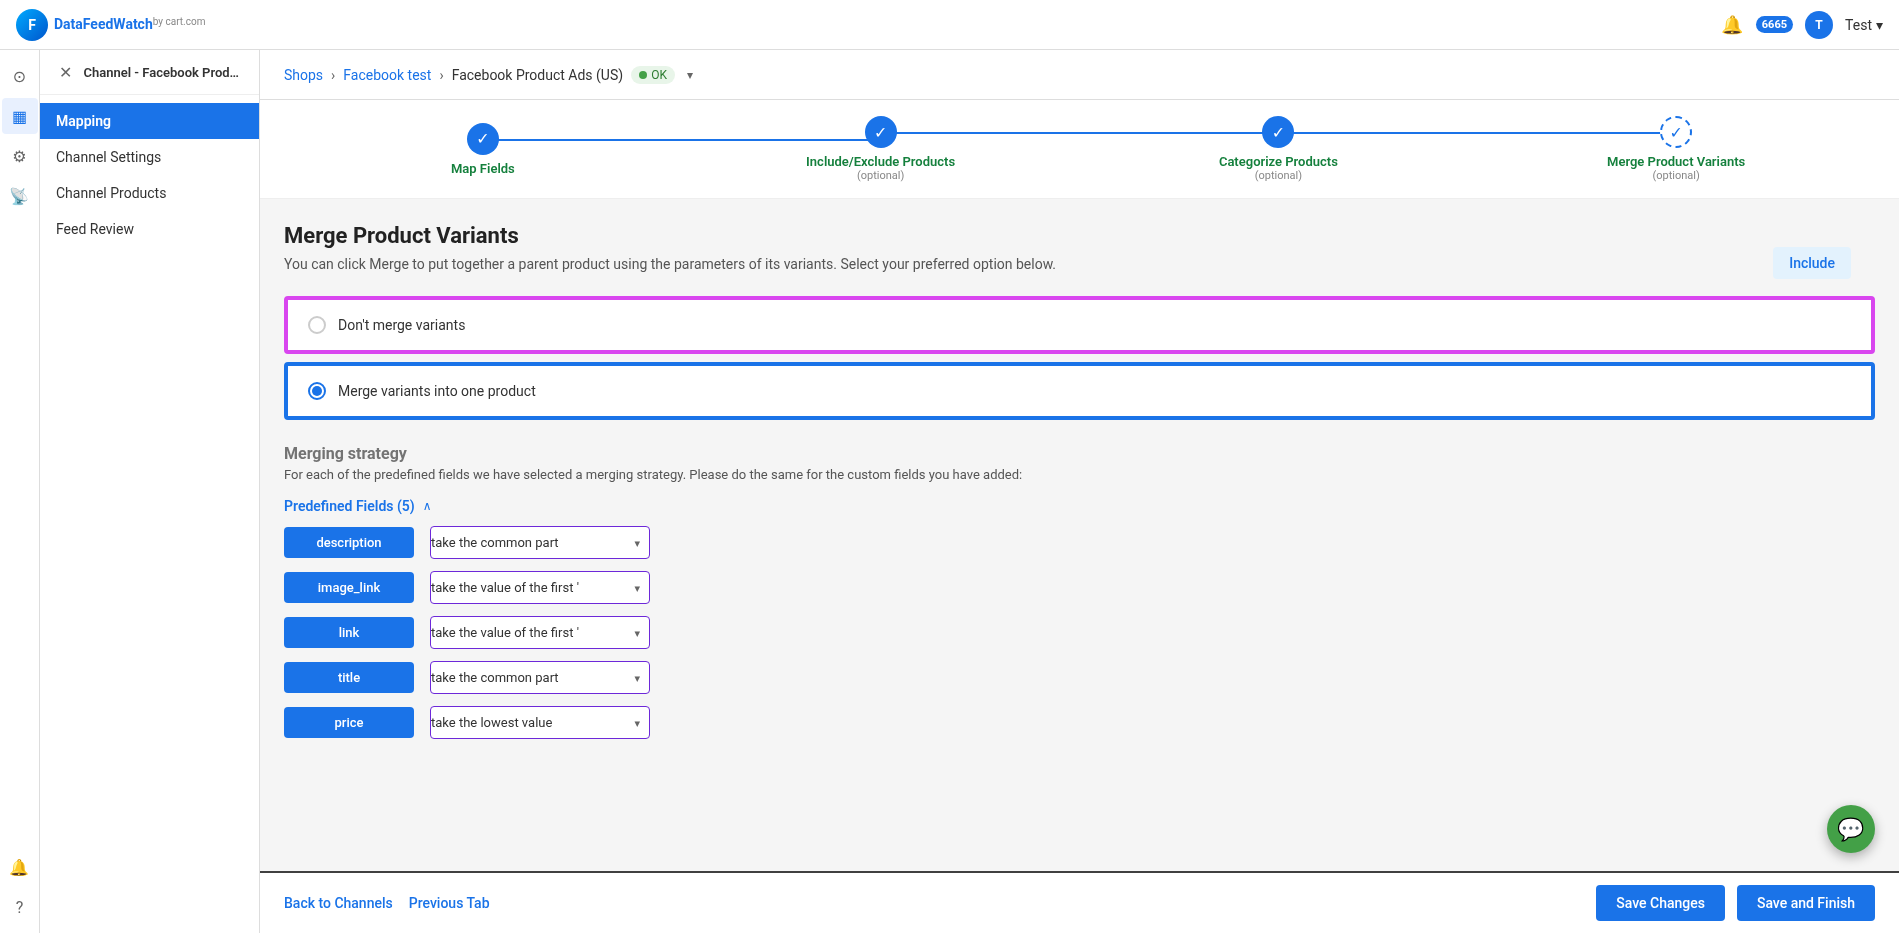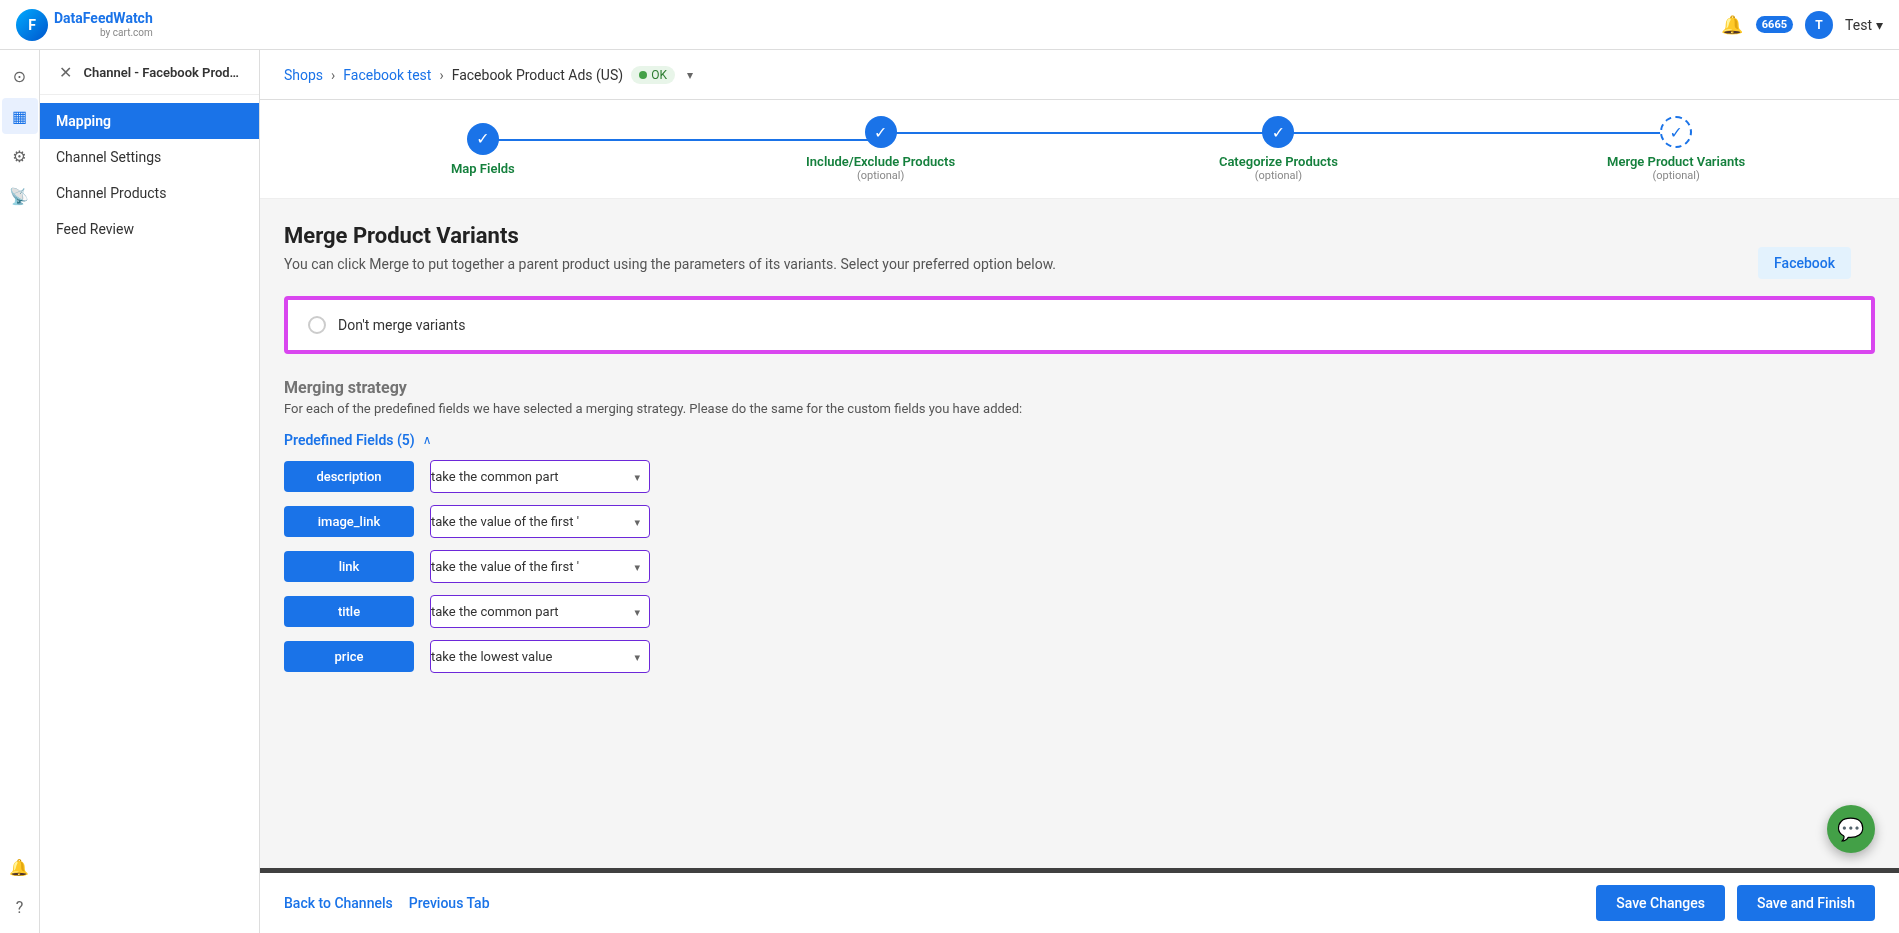--- a/index.html
+++ b/index.html
@@ -17,21 +17,21 @@
       z-index: 100;
     }
     .topbar-left { display: flex; align-items: center; gap: 8px; }
     .logo { display: flex; align-items: center; gap: 6px; }
     .logo-circle {
       width: 32px; height: 32px; border-radius: 50%;
       background: linear-gradient(135deg, #00aaff, #0055cc);
       display: flex; align-items: center; justify-content: center;
       color: white; font-weight: bold; font-size: 14px;
     }
-    .logo-text { display: flex; flex-direction: column; line-height: 1.2; text-align: right; }
+    .logo-text { display: flex; line-height: 1.2; }
     .logo-text span:first-child { font-size: 14px; font-weight: 700; color: #1a73e8; }
     .logo-text span:last-child { font-size: 10px; color: #888; }
     .topbar-right { display: flex; align-items: center; gap: 12px; }
     .bell-icon { font-size: 18px; color: #666; cursor: pointer; }
     .user-badge {
       background: #1a73e8; color: white; border-radius: 50%;
       width: 28px; height: 28px; display: flex; align-items: center; justify-content: center;
       font-size: 12px; font-weight: bold;
     }
     .user-count {
@@ -183,21 +183,21 @@
       appearance: none; outline: none;
     }
     .select-wrapper { position: relative; }
     .select-wrapper::after {
       content: '▾'; position: absolute; right: 10px; top: 50%;
       transform: translateY(-50%); pointer-events: none; color: #666; font-size: 11px;
     }
 
     
     .bottom-bar {
-      background: #fff; border-top: 5px solid #404040;
+      background: #fff; border-top: 2px solid #404040;
       padding: 12px 24px; display: flex; align-items: center;
       justify-content: space-between;
     }
     .bottom-left { display: flex; gap: 16px; }
     .bottom-right { display: flex; gap: 12px; }
     .btn-link { font-size: 14px; color: #1a73e8; background: none; border: none; cursor: pointer; font-weight: 500; }
     .btn-primary {
       background: #1a73e8; color: white; border: none;
       padding: 10px 20px; border-radius: 4px; font-size: 14px;
       cursor: pointer; font-weight: 500;
@@ -308,26 +308,32 @@
         <div class="step-circle dashed">✓</div>
         <span class="step-label">Merge Product Variants</span>
         <span class="step-sublabel">(optional)</span>
       </div>
     </div>
 
     <div class="main-content">
       <div class="section-header-area">
         <h1 class="section-title">Merge Product Variants</h1>
         <p class="section-desc">You can click Merge to put together a parent product using the parameters of its variants. Select your preferred option below.</p>
-        <button class="comments-btn">Facebook</button>
+        <button class="comments-btn">Include</button>
       </div>
 
       <div class="option-card">
         <div class="radio-circle"></div>
         <span class="option-text">Don't merge variants</span>
+      </div>
+      <div class="option-card selected">
+        <div class="radio-circle selected">
+          <div class="radio-inner"></div>
+        </div>
+        <span class="option-text">Merge variants into one product</span>
       </div>
 
       <div class="strategy-section">
         <h3 class="strategy-title">Merging strategy</h3>
         <p class="strategy-desc">For each of the predefined fields we have selected a merging strategy. Please do the same for the custom fields you have added:</p>
 
         <div class="predefined-header">
           <span class="predefined-label">Predefined Fields (5)</span>
           <span class="chevron">∧</span>
         </div>

